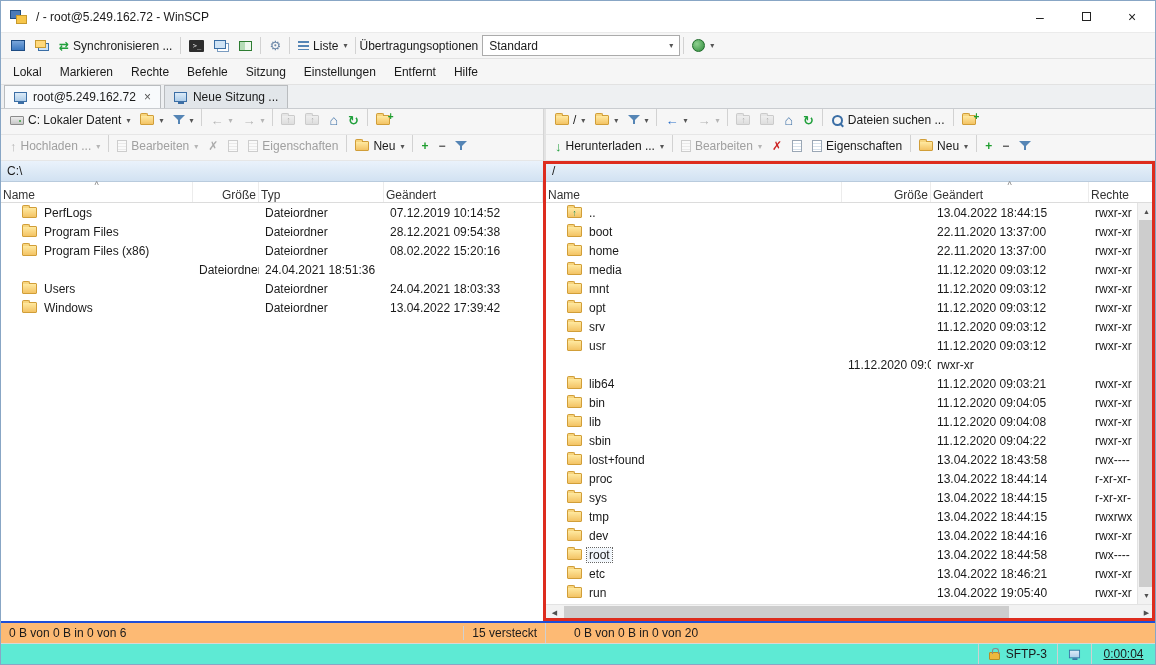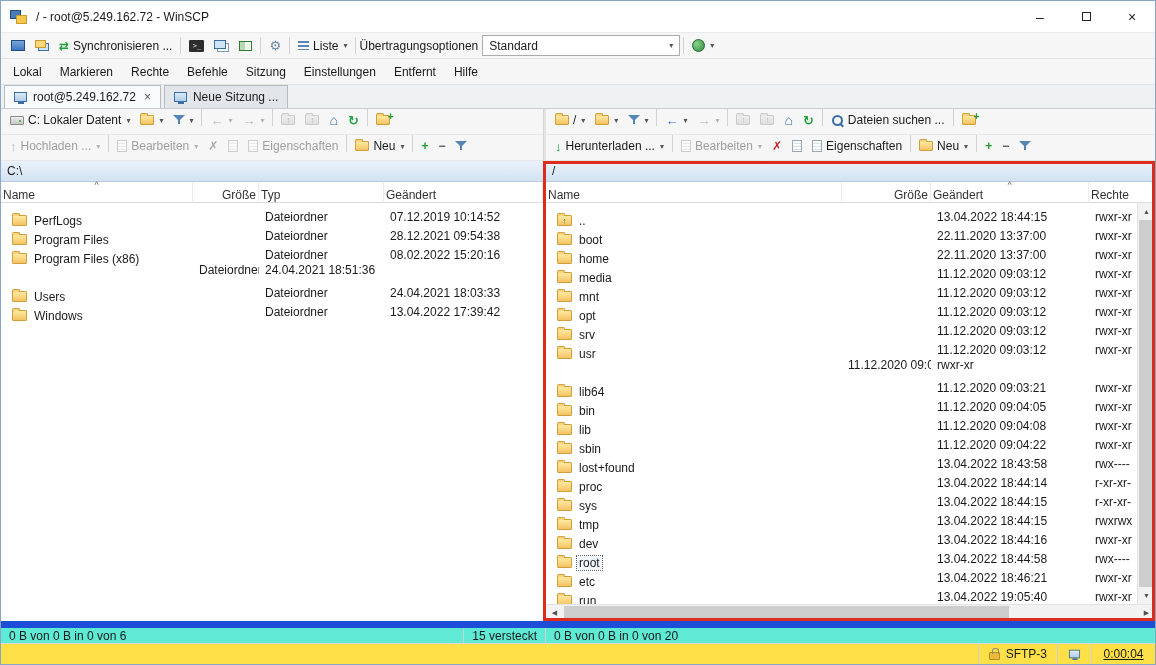--- a/index.html
+++ b/index.html
@@ -49,45 +49,45 @@
 .row{display:grid;height:19px;align-items:center;}
 .left-grid{grid-template-columns:192px 66px 125px 1fr;}
 .right-grid{grid-template-columns:296px 89px 158px 1fr;}
 .row.header{flex:0 0 21px;height:21px;background:#fff;border-bottom:1px solid #dcdcdc;}
 .hcell{position:relative;height:100%;display:flex;align-items:flex-end;padding:0 2px;border-right:1px solid #ececec;color:#333;}
 .hcell.size{justify-content:flex-end;}
 .sort-caret{position:absolute;top:-2px;left:50%;transform:translateX(-50%);font-size:9px;color:#777;}
 .file-list{flex:1;background:#fff;overflow:hidden;}
 .cell{padding:0 6px;white-space:nowrap;overflow:hidden;display:flex;align-items:center;height:19px;}
 .cell.size-cell{justify-content:flex-end;}
-.cell.name-cell{gap:5px;padding-left:11px;margin-top:8px;}
+.cell.name-cell{gap:5px;padding-left:21px;}
 .name-text{padding:0 2px;}
 .selected .name-text{outline:1px dotted #666;background:#f2f7fc;}
 
 
 .folder{position:relative;width:15px;height:11px;background:linear-gradient(180deg,#ffe9a0,#f3c364);border:1px solid #d19e38;border-radius:1px;flex:0 0 15px;}
 .folder::before{content:"";position:absolute;top:-3px;left:-1px;width:6px;height:2px;background:#f7d57e;border:1px solid #d19e38;border-bottom:none;border-radius:2px 2px 0 0;}
 .folder.s{width:14px;height:10px;flex:0 0 14px;}
 .up-mark{position:absolute;left:50%;top:50%;transform:translate(-50%,-55%);font-size:9px;font-weight:bold;color:#1b7e2c;text-shadow:0 0 1px #fff;}
 
 
 .list-area{flex:1;display:flex;min-height:0;}
 .vscroll{flex:0 0 17px;background:#f2f2f2;border-left:1px solid #e3e3e3;display:flex;flex-direction:column;}
 .scroll-btn{flex:0 0 17px;width:17px;display:flex;align-items:center;justify-content:center;font-size:7px;color:#505050;}
 .vthumb{flex:1;margin:0 1px;background:#cdcdcd;}
 .hscroll{flex:0 0 17px;display:flex;align-items:center;background:#f2f2f2;border-top:1px solid #e3e3e3;}
 .hthumb{width:445px;height:15px;background:#cdcdcd;margin-left:1px;}
 .flex{flex:1;}
 
 
-.status-row{flex:0 0 22px;display:flex;background:#5eead4;border-top:7px solid #1d4ed8;}
+.status-row{flex:0 0 22px;display:flex;background:#fdba74;border-top:2px solid #1d4ed8;gap:20px;}
 .status-left{flex:0 0 545px;display:flex;align-items:center;padding:0 8px;border-right:1px solid #d0d0d0;gap:8px;}
 .ssep{width:1px;height:14px;background:#d0d0d0;}
 .status-right{flex:1;display:flex;align-items:center;padding:0 8px;}
-.bottom-row{flex:0 0 21px;display:flex;align-items:stretch;background:#fde047;border-top:1px solid #d8d8d8;}
+.bottom-row{flex:0 0 21px;display:flex;align-items:stretch;background:#5eead4;border-top:1px solid #d8d8d8;}
 .b-sec{display:flex;align-items:center;gap:6px;padding:0 10px;border-left:1px solid #d0d0d0;}
 .b-sec.time{min-width:64px;justify-content:center;text-decoration:underline;}
 
 
 .ic{display:inline-flex;align-items:center;justify-content:center;}
 .arr{font-weight:bold;font-size:13px;}
 .blue{color:#2a6fc9;}
 .gray{color:#b5b5b5;}
 .home-ic{color:#3a6ea5;font-size:14px;}
 .refresh-ic{color:#21a03c;font-weight:bold;font-size:13px;}

